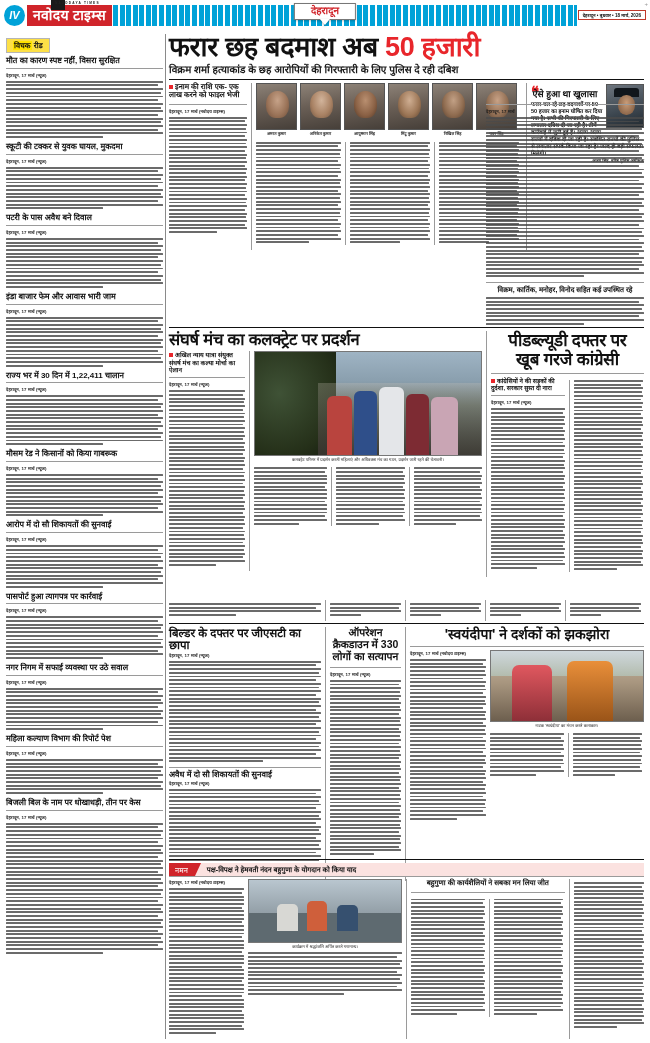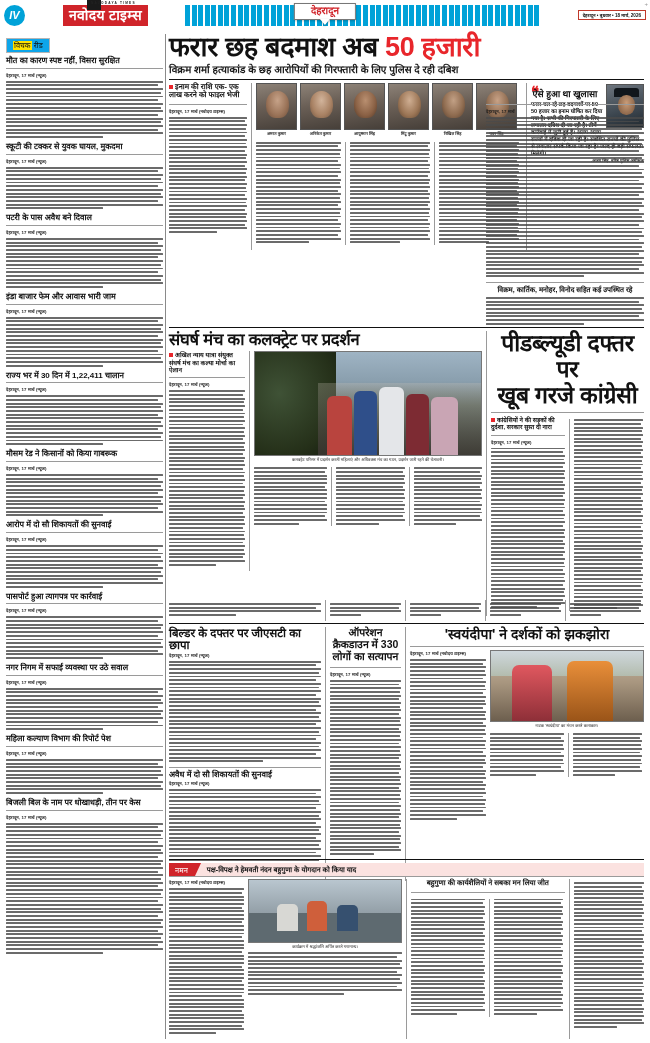--- a/index.html
+++ b/index.html
@@ -19,21 +19,21 @@
   .body-copy .ln.s2 { width:97%; }
   .body-copy .ln.s3 { width:99%; }
   .body-copy .ln.last { width:62%; }
   .body-copy .ln.last2 { width:44%; }
   .dense .ln { height:1.9px; margin-bottom:1.8px; }
 
   .dateline { font-size:4.4px; font-weight:bold; letter-spacing:.1px; color:#1a1a1a; margin-bottom:1px; }
 
   
   #masthead { position:relative; height:34px; padding:2px 4px 0 4px; }
-  .mast-row { display:flex; align-items:center; height:26px;gap:36px; }
+  .mast-row { display:flex; align-items:center; height:26px; }
   .tv-logo {
     width:21px; height:21px; border-radius:50%; background:#00a2d8;
     color:#fff; font-weight:bold; font-size:11px; font-style:italic;
     display:flex; align-items:center; justify-content:center; flex:0 0 auto;
     margin-right:2px;
   }
   .mast-title-wrap { position:relative; flex:0 0 auto; }
   .mast-eng {
     position:absolute; top:-4px; left:28px; font-size:3.2px; letter-spacing:1.2px;
     font-weight:bold; color:#222;
@@ -68,22 +68,22 @@
   .plus-mark { position:absolute; right:2px; top:1px; font-size:6px; color:#999; }
 
   
   #page { position:absolute; top:34px; left:0; width:650px; height:1009px; padding:0 6px 4px 6px; }
 
   .col-rule { border-left:.7px solid #9a9a9a; }
 
   
   #left-rail { position:absolute; left:6px; top:0; width:157px; }
   .vichar-label {
-    display:inline-block; font-size:7.5px; font-weight:normal; color:#111;
-    border:1px solid #b5b5b5; padding:1px 6px 2px 6px; background:#0ea5e9;
+    display:inline-block; font-size:7.5px; font-weight:bold; color:#111;
+    border:1px solid #b5b5b5; padding:1px 6px 2px 6px; background:#fde047;
   }
   .vichar-label .hl { background:#ffe200; padding:0 1px; }
   .rail-head {
     font-size:8px; font-weight:bold; color:#111; line-height:1.1;
     border-bottom:.7px solid #9a9a9a; padding-bottom:2px; margin:4px 0 3px 0;
   }
   .hr-thin { border-top:.7px solid #9a9a9a; margin:4px 0 3px 0; }
 
   
   #lead { position:absolute; left:169px; top:0; width:475px; }
@@ -143,21 +143,21 @@
   }
 
   
   #righttop { position:absolute; left:486px; top:0; width:158px; }
   .sec-head-c { font-size:9px; font-weight:bold; text-align:center; color:#111; line-height:1.1; }
 
   
   .r2-head {
     font-size:16.5px; font-weight:bold; line-height:1.05; color:#111; letter-spacing:-.2px;
   }
-  .r2-head.right { font-size:23px; line-height:1.12; }
+  .r2-head.right { font-size:17px; line-height:1.12; }
   .photo-main {
     width:100%; height:105px; border:.6px solid #777; position:relative; overflow:hidden;
     background:linear-gradient(180deg,#9fb4c4 0%,#8a9fae 28%,#6f7f74 52%,#4d5a4c 100%);
   }
   .photo-main .veg { position:absolute; left:0; top:0; width:36%; height:100%;
     background:radial-gradient(ellipse at 30% 40%, #3f5236 0%, #253019 70%, #161d10 100%); }
   .photo-main .crowd { position:absolute; left:28%; bottom:0; width:72%; height:70%;
     background:linear-gradient(180deg, rgba(210,200,190,.25), rgba(60,55,50,.85)); }
   .photo-main .p1,.photo-main .p2,.photo-main .p3,.photo-main .p4,.photo-main .p5 {
     position:absolute; bottom:0; border-radius:6px 6px 0 0;

